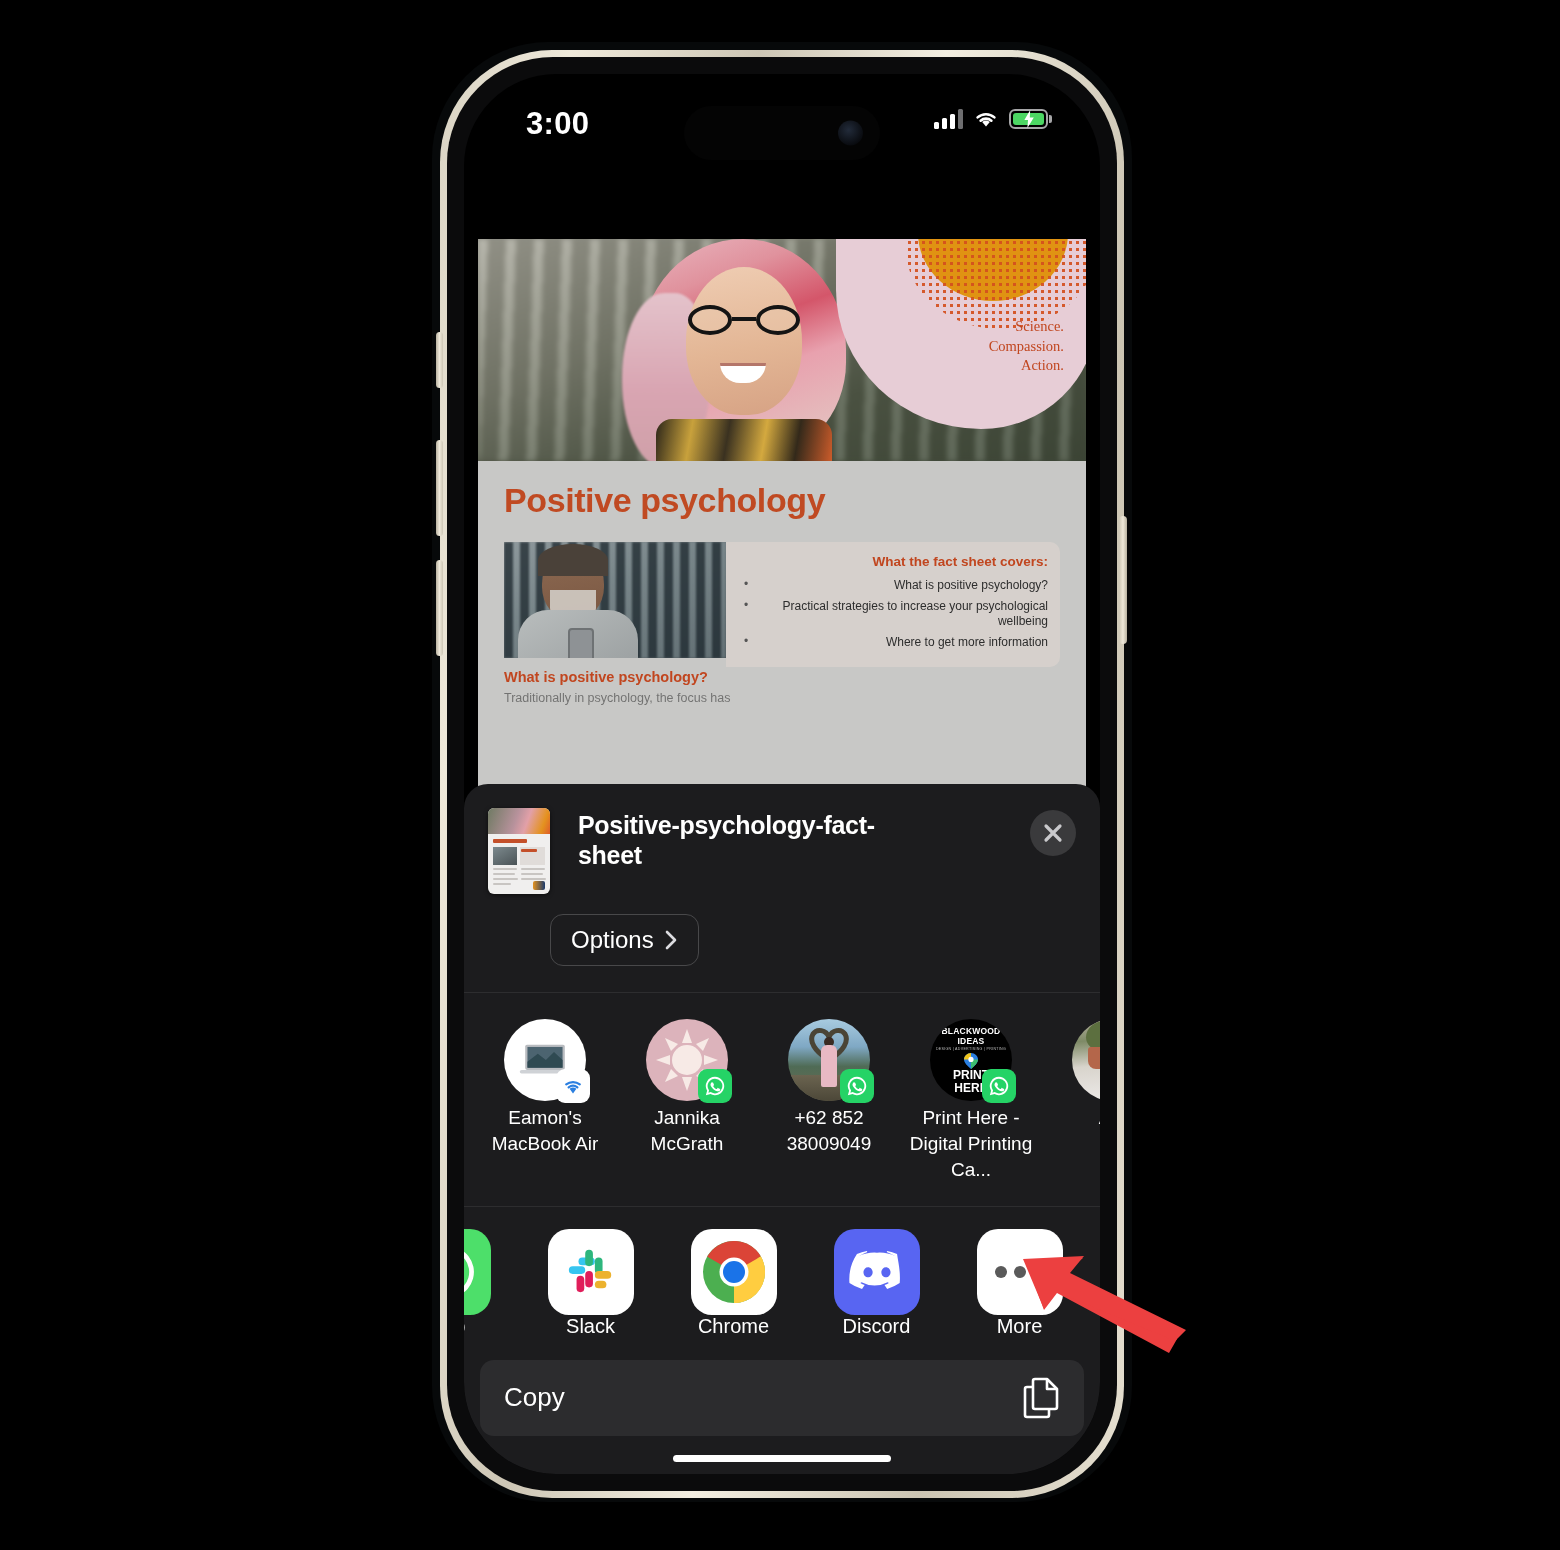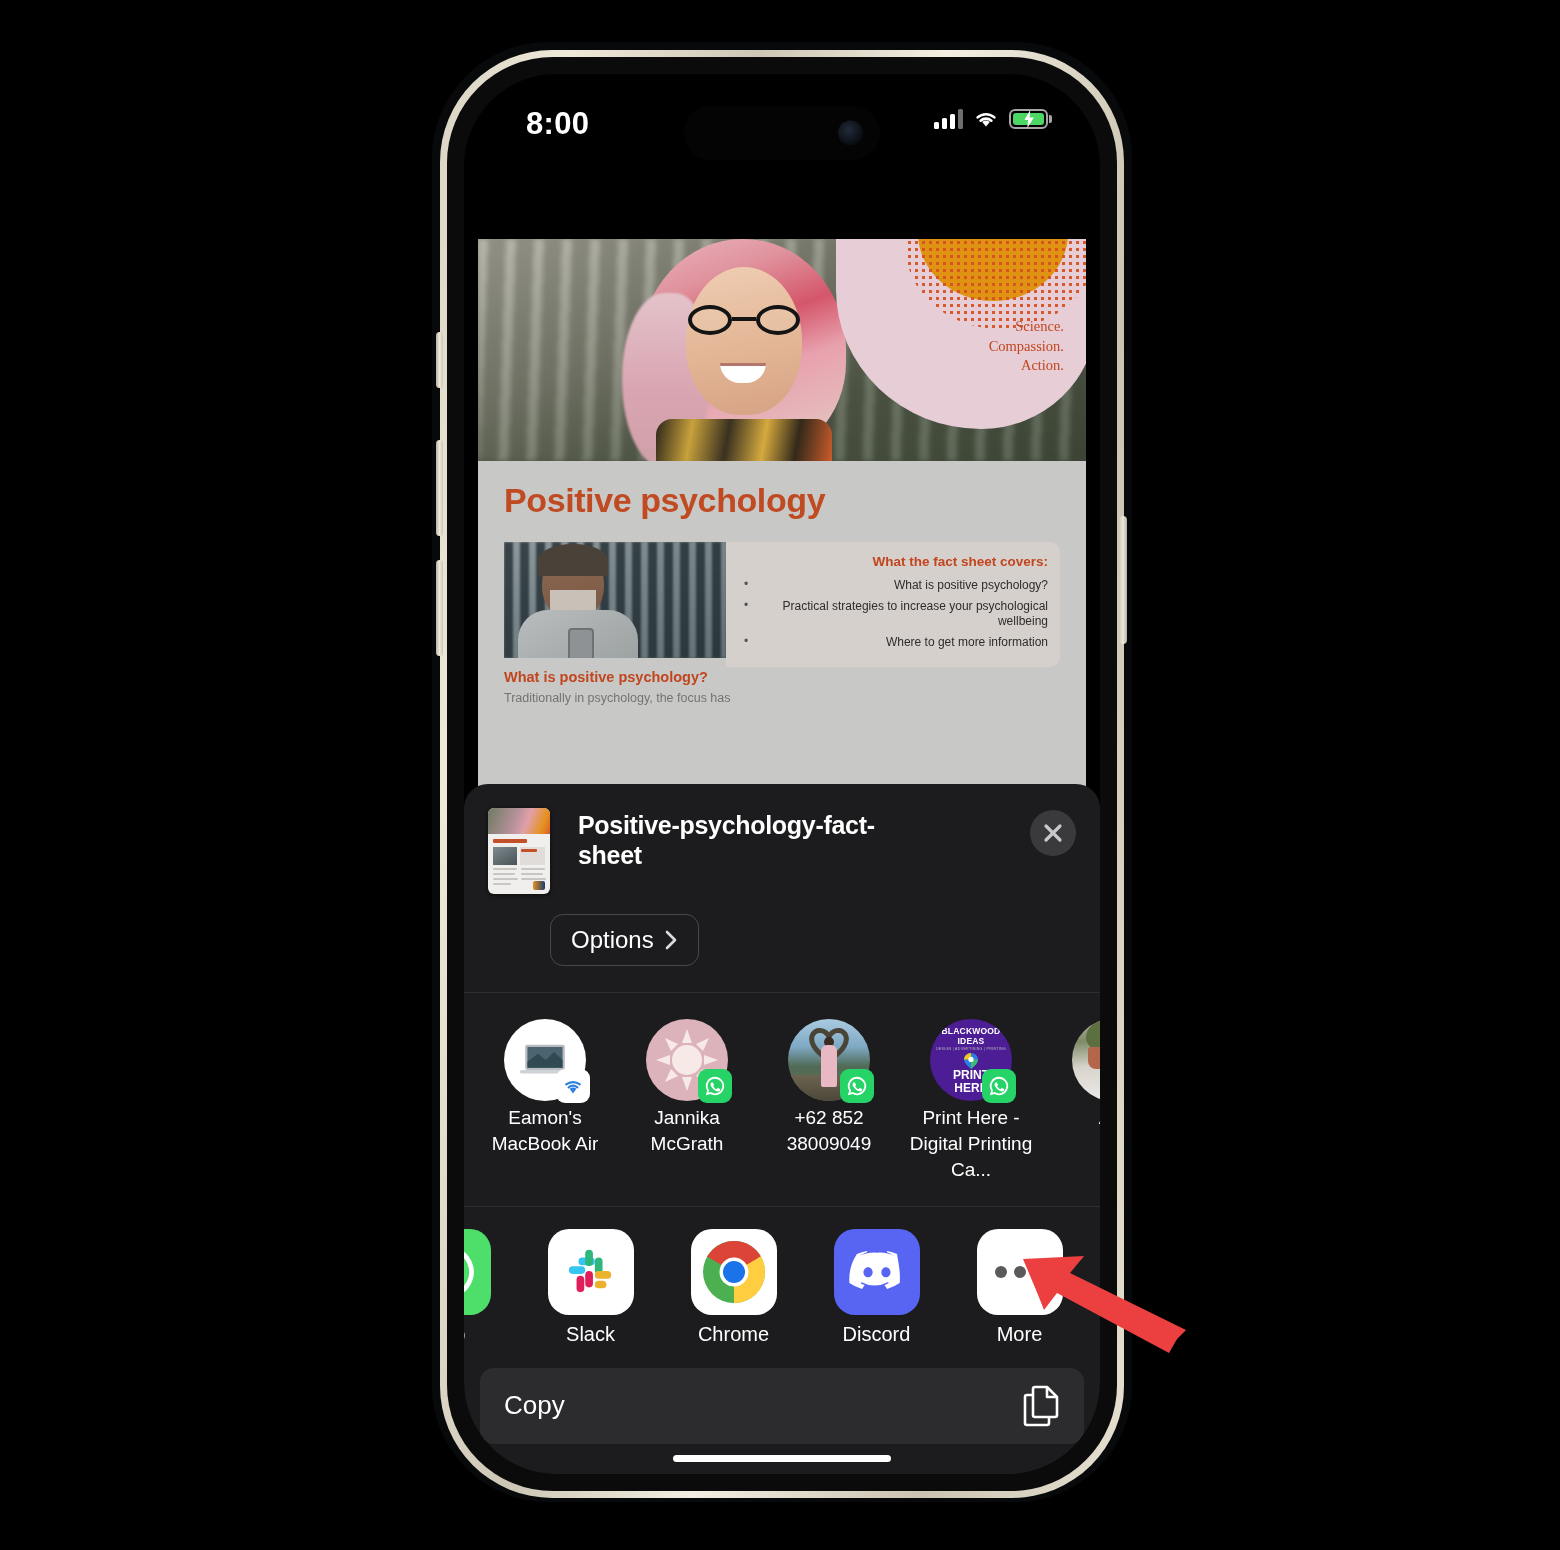--- a/index.html
+++ b/index.html
@@ -306,21 +306,21 @@
     width: 10px; height: 10px; border-radius: 50%; background: #3a2b24;
   }
   .beach-heart {
     position: absolute; left: 50%; top: 8px; transform: translateX(-50%);
     width: 46px; height: 34px;
   }
   .beach-rocks {
     position: absolute; left: 0; bottom: 0; width: 100%; height: 26px;
     background: linear-gradient(180deg,#6b6450,#4c4738);
   }
-  .av-print { background: #4c1d95; display: flex; flex-direction: column;
+  .av-print { background: #000000; display: flex; flex-direction: column;
     align-items: center; justify-content: center; }
   .pr-brand { color: #fff; font-size: 8.5px; font-weight: 700; letter-spacing: .2px; }
   .pr-sub { color: #bdbdbd; font-size: 3.6px; letter-spacing: .3px; margin-top: 1px; }
   .pr-pin { margin-top: 2px; }
   .pr-print { color: #fff; font-size: 12px; font-weight: 700; line-height: .98; margin-top: 1px;
     text-align: center; }
   .av-plant { background: linear-gradient(175deg,#b9b2a4 0%,#7e8a66 26%,#d8d4cc 55%,#efeceb 100%); }
   .plant-pot {
     position: absolute; left: 16px; top: 28px; width: 26px; height: 22px;
     background: #b4664a; border-radius: 3px 3px 8px 8px;
@@ -332,21 +332,21 @@
 
   
   .ss-apps { display: flex; padding: 22px 0 12px 0; overflow: hidden; }
   .app { width: 143px; flex: none; text-align: center; }
   .app:first-child { margin-left: -88px; }
   .app-icon {
     width: 86px; height: 86px; border-radius: 21px; margin: 0 auto;
     display: flex; align-items: center; justify-content: center; overflow: hidden;
     position: relative;
   }
-  .app-name { color: #fff; font-size: 20px; margin-top: 8px; }
+  .app-name { color: #fff; font-size: 20px; margin-top: 0; }
   .ic-wa { background: #4ddf6a; }
   .ic-white { background: #fff; }
   .ic-discord { background: #5865f2; }
   .ic-more { background: #fff; display: flex; gap: 7px; align-items: center; justify-content: center; }
   .ic-more i { width: 12px; height: 12px; border-radius: 50%; background: #5a5a5a; }
 
   
   .ss-copy {
     margin: 10px 16px 0 16px; height: 76px; background: #2c2c2e; border-radius: 14px;
     display: flex; align-items: center; justify-content: space-between; padding: 0 24px;
@@ -428,21 +428,21 @@
         <div class="pdf-cols">
           <div>
             <div class="pdf-sub-h" style="width:auto">What is positive psychology?</div>
             <div class="pdf-fade-line">Traditionally in psychology, the focus has</div>
           </div>
         </div>
       </div>
     </div>
 
     <div class="statusbar">
-      <div class="sb-time">8:00</div>
+      <div class="sb-time">3:00</div>
       <div class="dyn-island">
         <div class="dyn-cam"></div>
       </div>
       <div class="sb-right">
         <div class="sig">
             <i></i>
             <i></i>
             <i></i>
             <i></i>
           </div>

